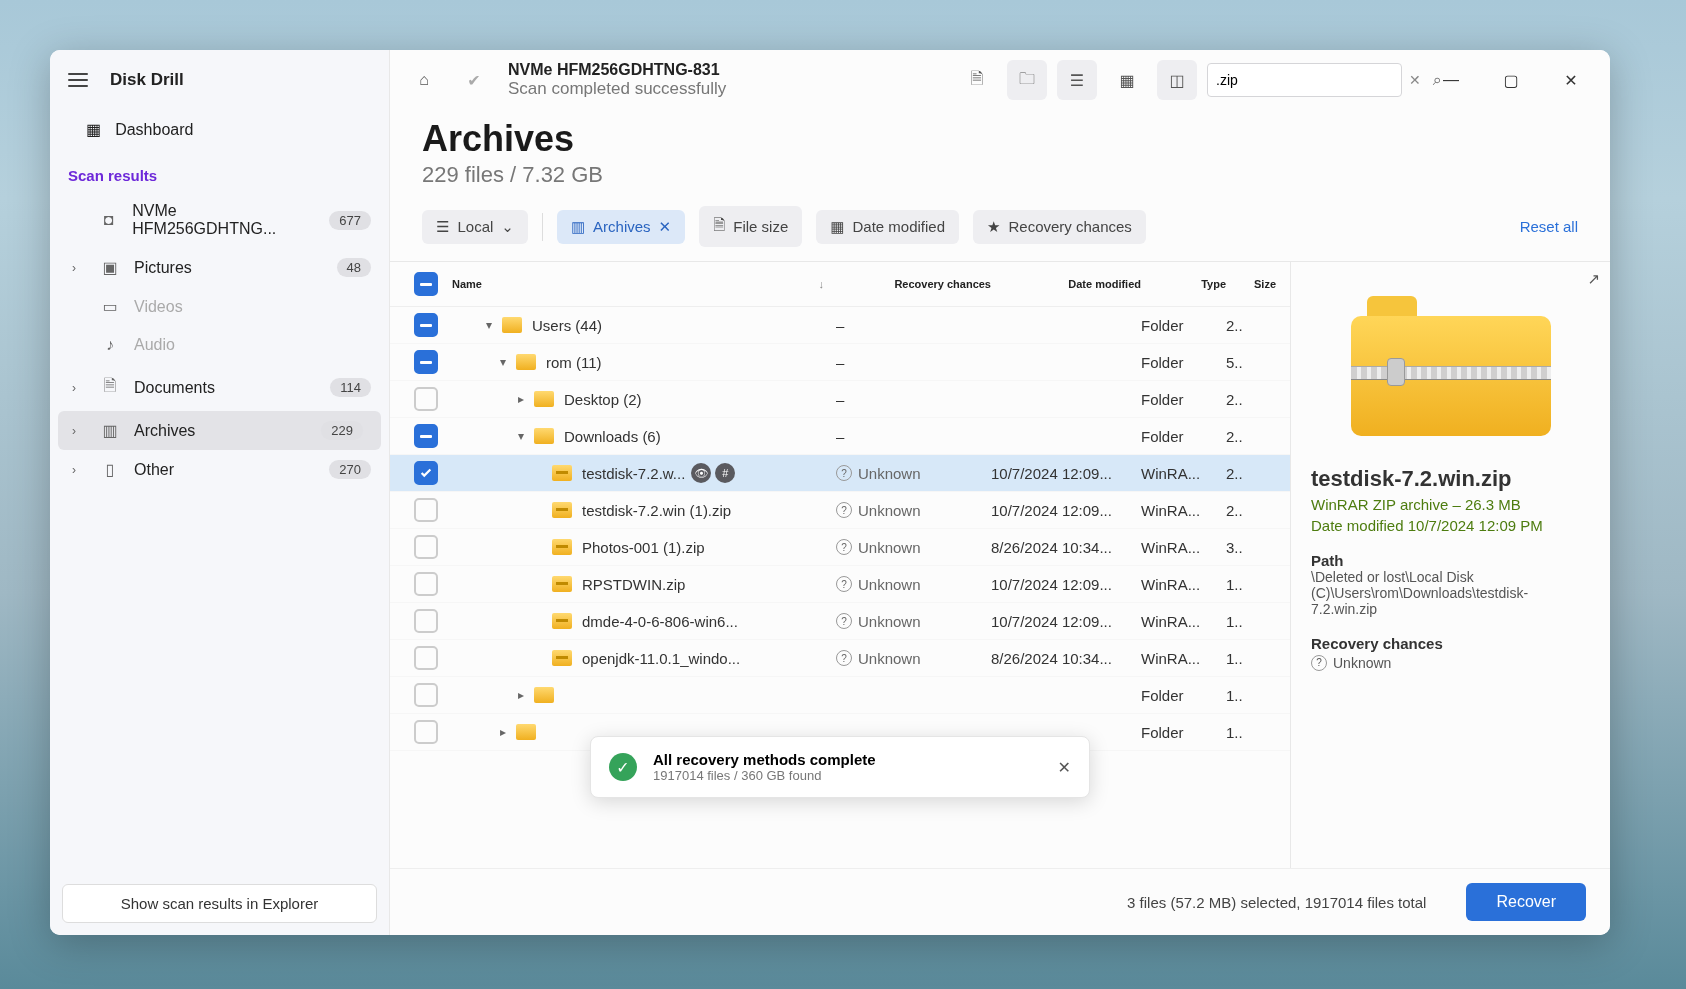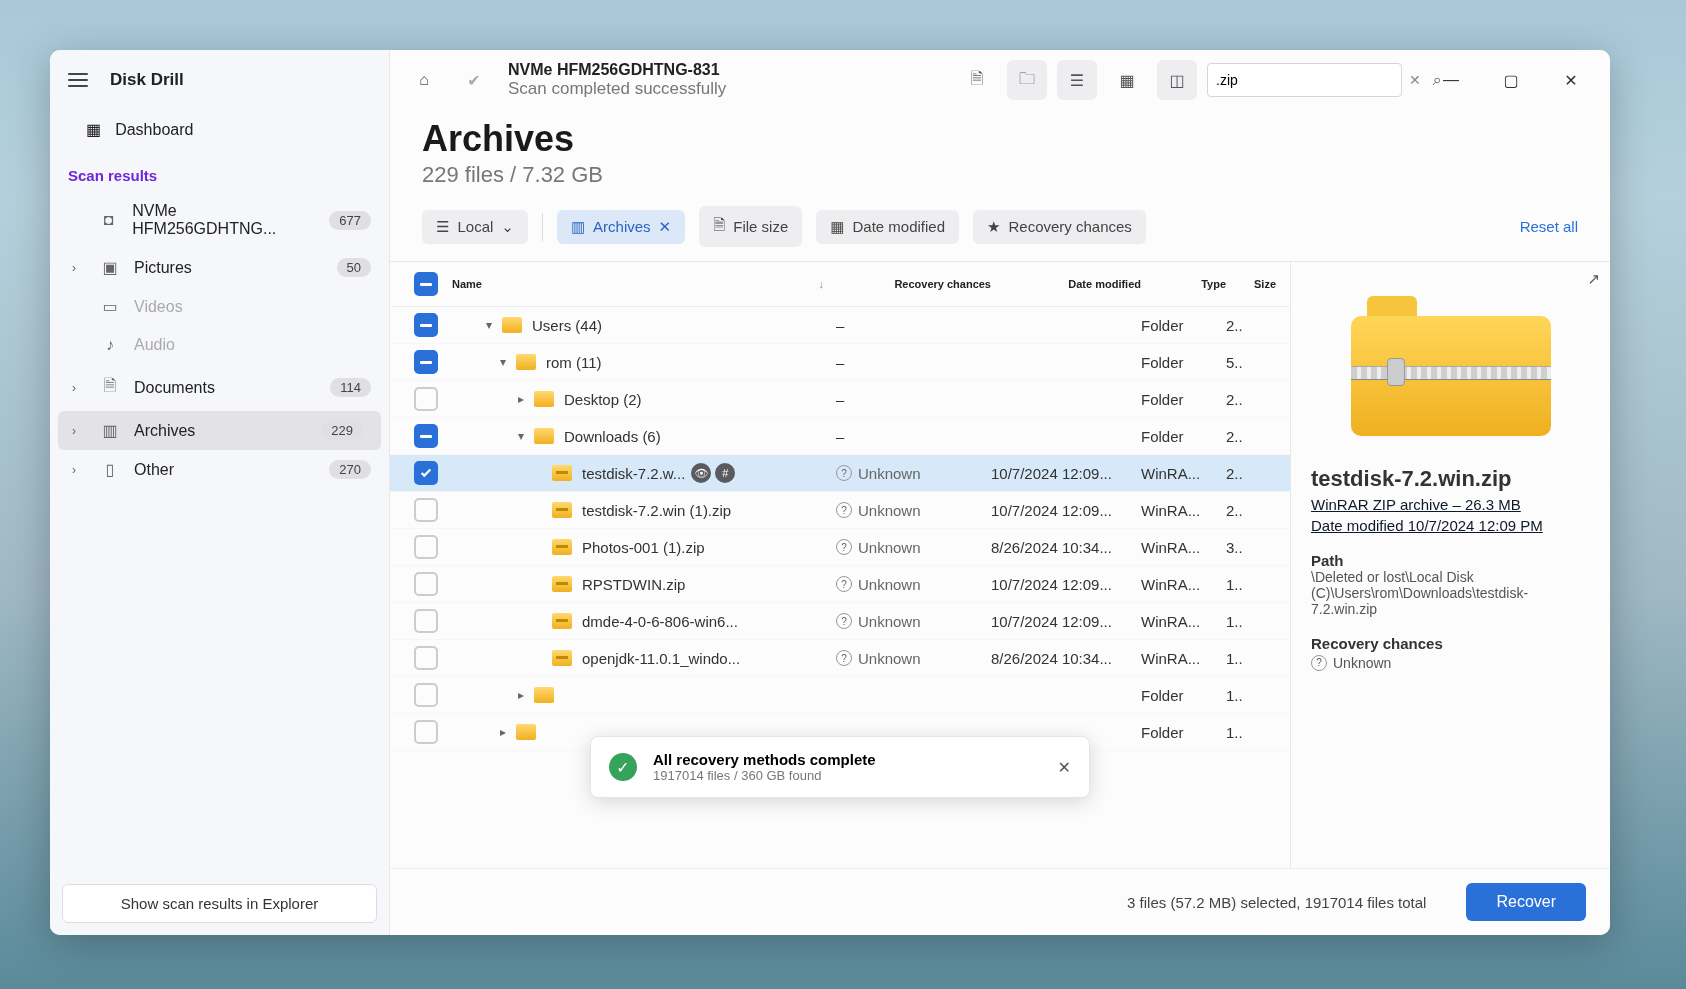--- a/index.html
+++ b/index.html
@@ -86,21 +86,21 @@
 .row-extra span { width:20px; height:20px; background:#5a5a5f; border-radius:50%; color:#fff; display:flex; align-items:center; justify-content:center; font-size:11px; }
 
 .detailpane { width: 320px; border-left: 1px solid #e8e8e8; padding: 14px 20px; font-size: 15px; color:#333; position:relative; overflow:auto; }
 .detail-open { position:absolute; top:8px; right:10px; color:#555; cursor:pointer; }
 .bigzip { width:200px; height:140px; margin:20px auto 30px; position:relative; }
 .bigzip .back { position:absolute; top:0; left:16px; width:50px; height:32px; background:#f6c53c; border-radius:6px 6px 0 0; }
 .bigzip .body { position:absolute; top:20px; left:0; width:200px; height:120px; background:linear-gradient(#ffd658,#f0b020); border-radius:10px; }
 .bigzip .zipper { position:absolute; top:70px; left:0; width:200px; height:14px; background:repeating-linear-gradient(90deg,#d0cfcf 0 6px,#eee 6px 10px); border-top:1px solid #aaa; border-bottom:1px solid #888; }
 .bigzip .pull { position:absolute; top:62px; left:36px; width:18px; height:28px; background:#ccc; border:1px solid #999; border-radius:4px; }
 .detail-name { font-size:22px; font-weight:600; margin-bottom:4px; }
-.detail-meta { color:#0f172a; margin-bottom:4px;text-decoration:underline; }
+.detail-meta { color:#4d7c0f; margin-bottom:4px; }
 .detail-sec { font-weight:600; margin-top:18px; }
 .detail-val { color:#555; font-size:14px; }
 
 .toast { position:absolute; bottom:70px; left:50%; transform:translateX(-50%); background:#fff; border:1px solid #e5e5e5; border-radius:8px; box-shadow:0 4px 20px rgba(0,0,0,.15); padding:14px 18px; display:flex; align-items:center; gap:16px; width:500px; }
 .toast .ok { width:28px; height:28px; background:#35a35a; border-radius:50%; color:#fff; display:flex; align-items:center; justify-content:center; }
 .toast-t { font-weight:600; font-size:15px; }
 .toast-s { font-size:13px; color:#777; }
 .toast-x { margin-left:auto; color:#555; cursor:pointer; font-size:16px; }
 
 .statusbar { display:flex; align-items:center; justify-content:flex-end; gap:40px; padding:14px 24px; border-top:1px solid #eee; font-size:15px; color:#444; }
@@ -128,21 +128,21 @@
     <div class="side-item side-cat">
       <span class="chev"></span>
       <span class="icon">◘</span>
       <span>NVMe HFM256GDHTNG...</span>
       <span class="badge">677</span>
     </div>
     <div class="side-item side-cat">
       <span class="chev">›</span>
       <span class="icon">▣</span>
       <span>Pictures</span>
-      <span class="badge">50</span>
+      <span class="badge">48</span>
     </div>
     <div class="side-item side-cat disabled">
       <span class="chev"></span>
       <span class="icon">▭</span>
       <span>Videos</span>
     </div>
     <div class="side-item side-cat disabled">
       <span class="chev"></span>
       <span class="icon">♪</span>
       <span>Audio</span>

